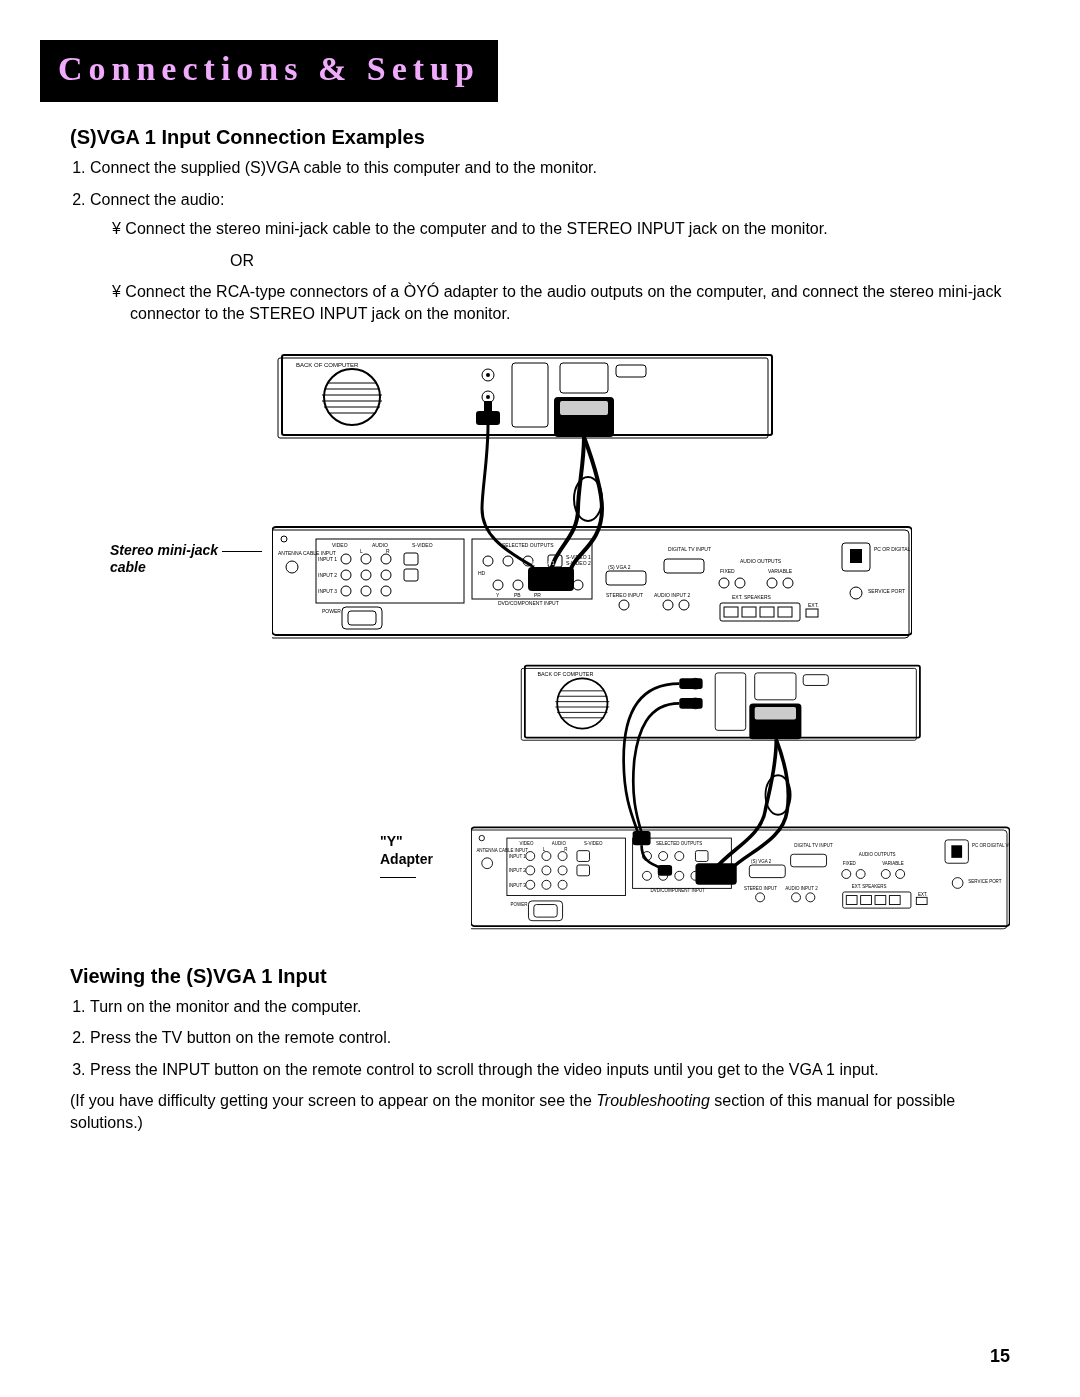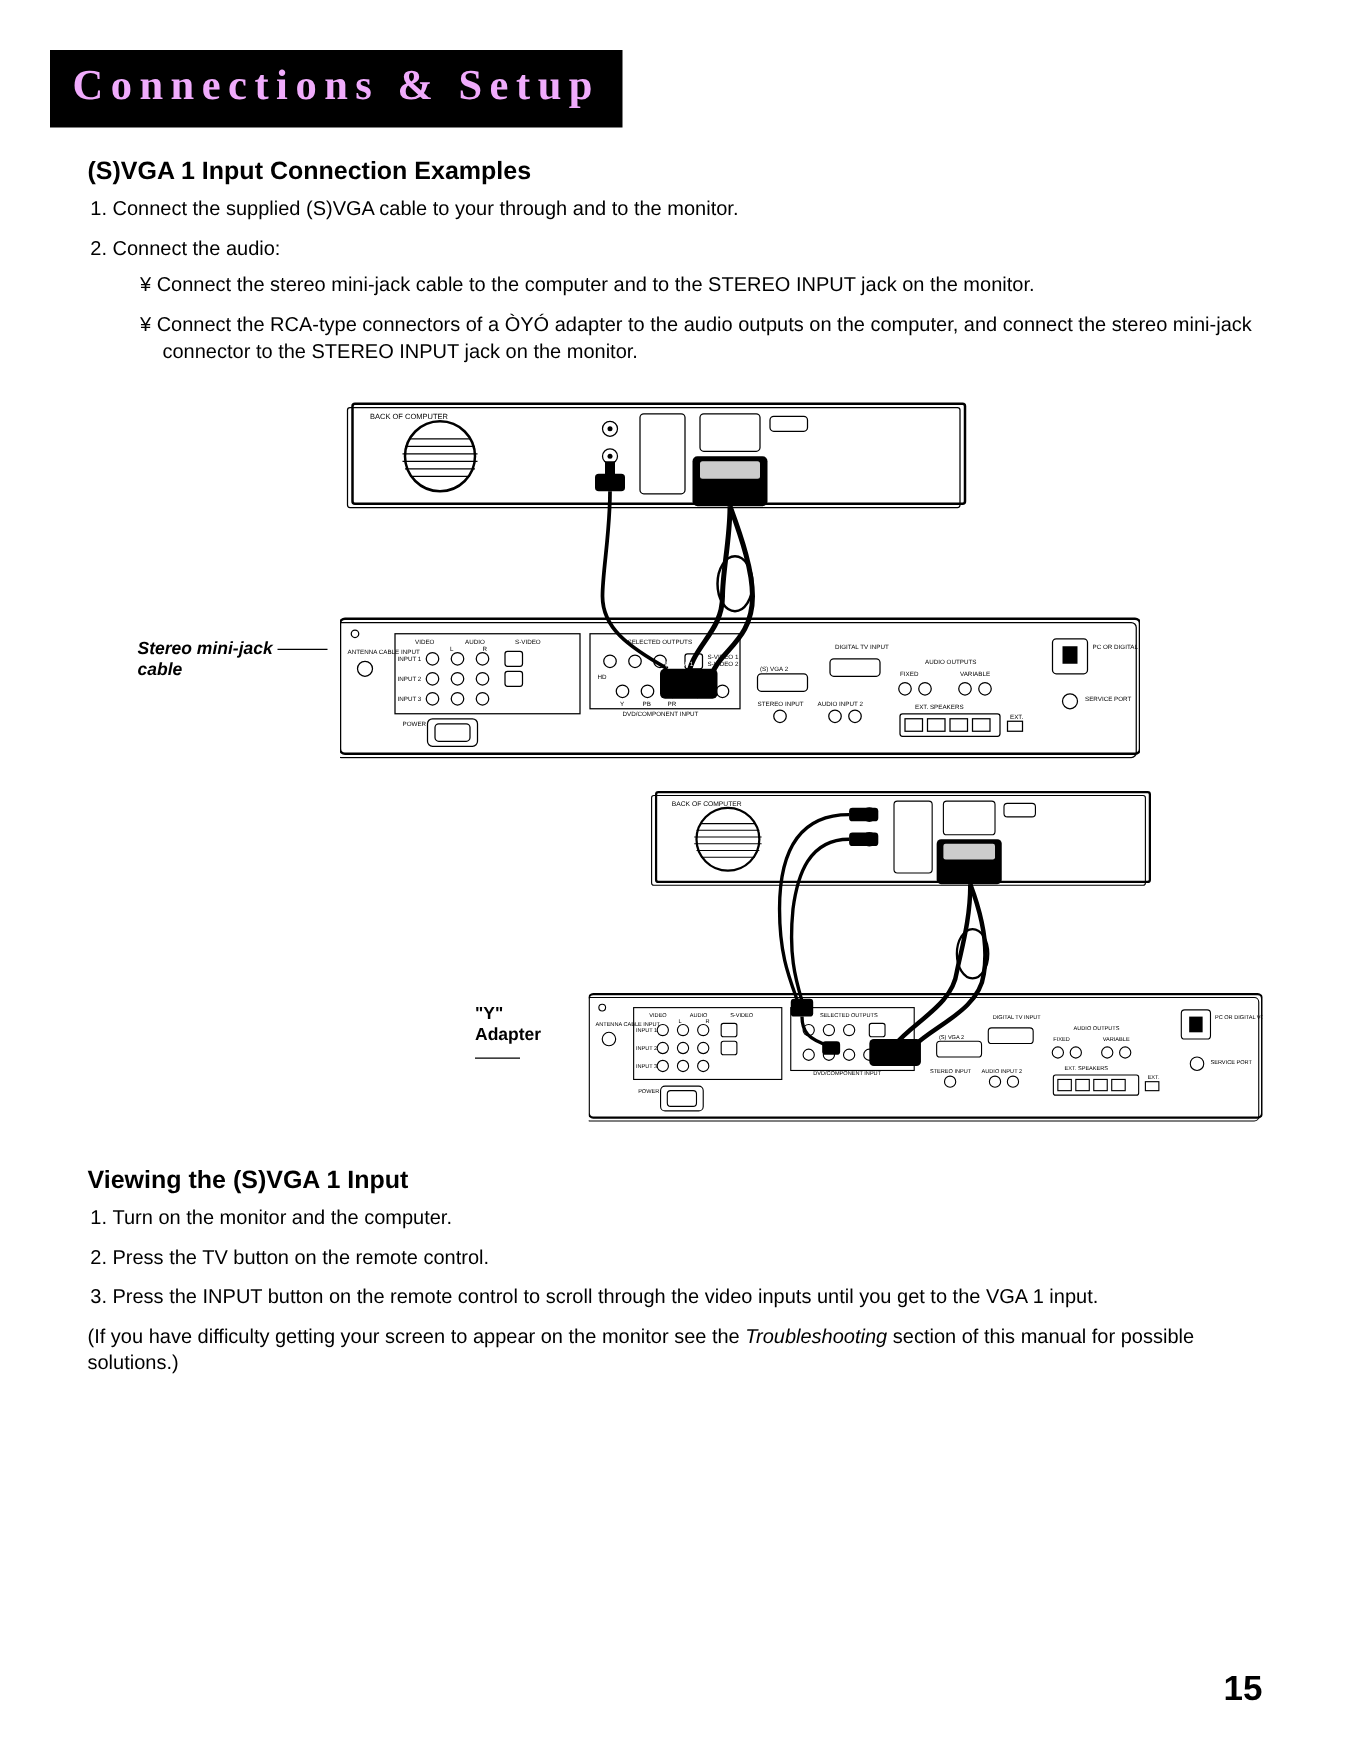--- a/index.html
+++ b/index.html
@@ -127,21 +127,21 @@
     margin-top: 10px;
   }
   .note-para .italic {
     font-style: italic;
   }
   .page-number {
     position: absolute;
     bottom: 30px;
     right: 70px;
     font-weight: bold;
-    font-size: 28px;
+    font-size: 18px;
   }
 
   
   svg.diagram {
     display: block;
   }
   .stroke { stroke:#000; fill:none; }
   .fill-b { fill:#000; }
   .tiny { font-size:6px; font-family: Arial, sans-serif; }
   .tiny2 { font-size:5px; font-family: Arial, sans-serif; }
@@ -149,26 +149,27 @@
 </head>
 <body>
 
 <div class="page">
   <div class="header-bar">Connections &amp; Setup</div>
 
   <div class="top-row">
     <div class="left-col">
       <div class="section-title">(S)VGA 1 Input Connection Examples</div>
       <ol class="instructions">
-        <li>Connect the supplied (S)VGA cable to your through and to the monitor.</li>
+        <li>Connect the supplied (S)VGA cable to this computer and to the monitor.</li>
         <li>
           <span>Connect the audio:</span>
           <ul class="sub">
             <li>Connect the stereo mini-jack cable to the computer and to the STEREO INPUT jack on the monitor.</li>
           </ul>
+          <div class="or-text">OR</div>
           <ul class="sub">
             <li>Connect the RCA-type connectors of a ÒYÓ adapter to the audio outputs on the computer, and connect the stereo mini-jack connector to the STEREO INPUT jack on the monitor.</li>
           </ul>
         </li>
       </ol>
     </div>
   </div>
 
   
   <div class="diagram-block">

